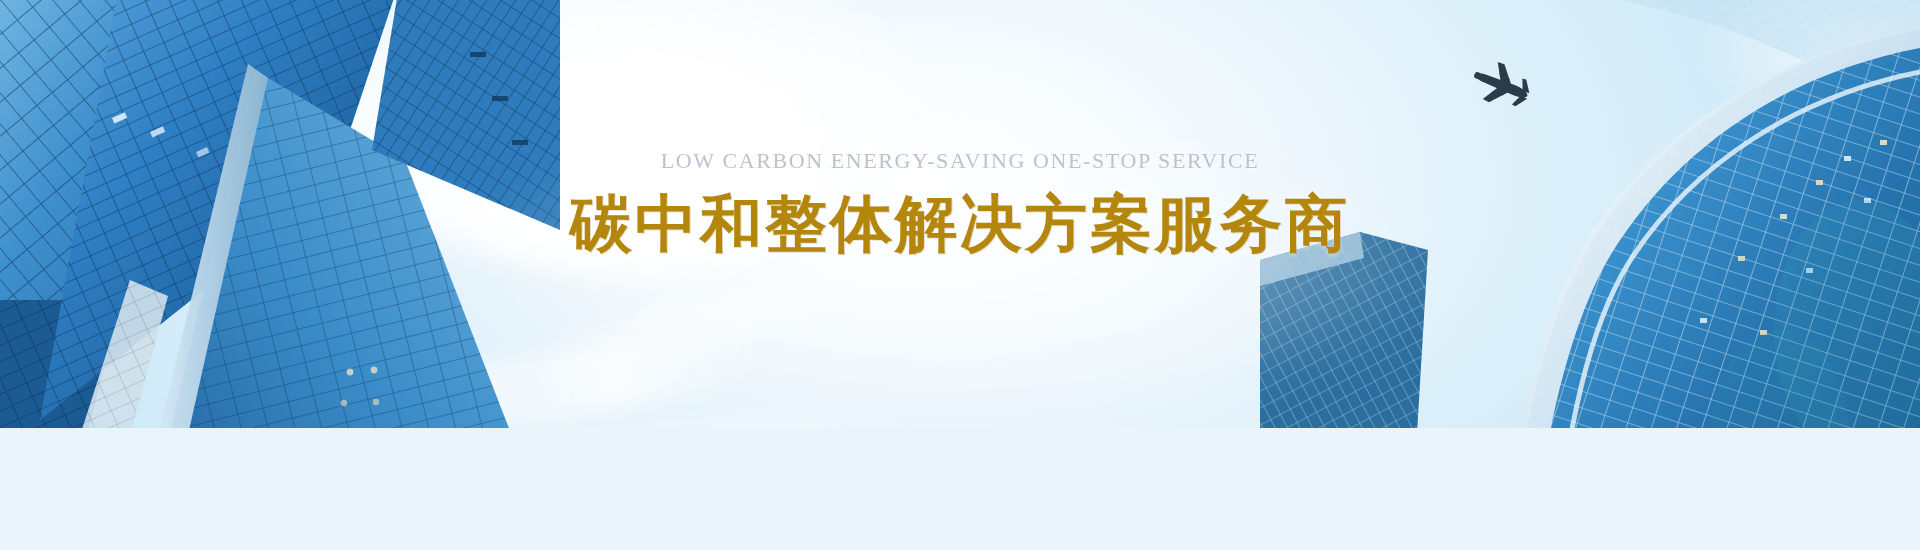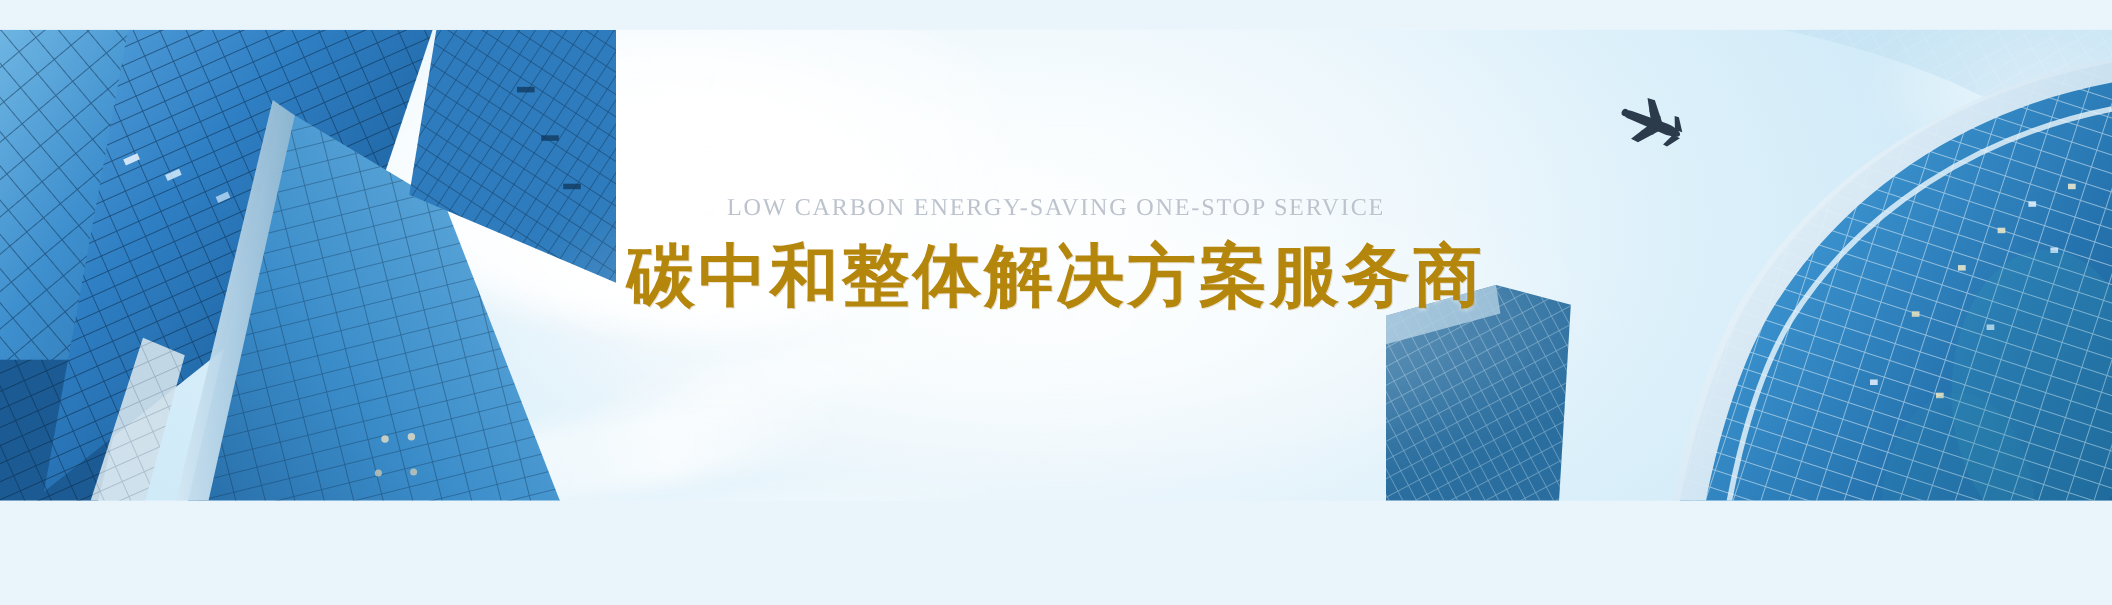--- a/index.html
+++ b/index.html
@@ -14,21 +14,20 @@
 
   
   .banner {
     position:relative;
     width:1920px; height:428px;
     overflow:hidden;
     background:
       radial-gradient(ellipse 900px 520px at 48% 42%,
         #ffffff 0%, #f7fcfe 22%, #ebf6fc 46%, #dcf0fa 68%, #cfeaf8 100%),
       linear-gradient(160deg, #d8eefb 0%, #e9f6fd 28%, #f6fcff 50%, #e4f3fc 76%, #cfe9f8 100%);
-    margin-top: 27px;
   }
 
   
   .sky-cloud {
     position:absolute;
     pointer-events:none;
     border-radius:50%;
     filter:blur(22px);
   }
   .cloud-big-left {

